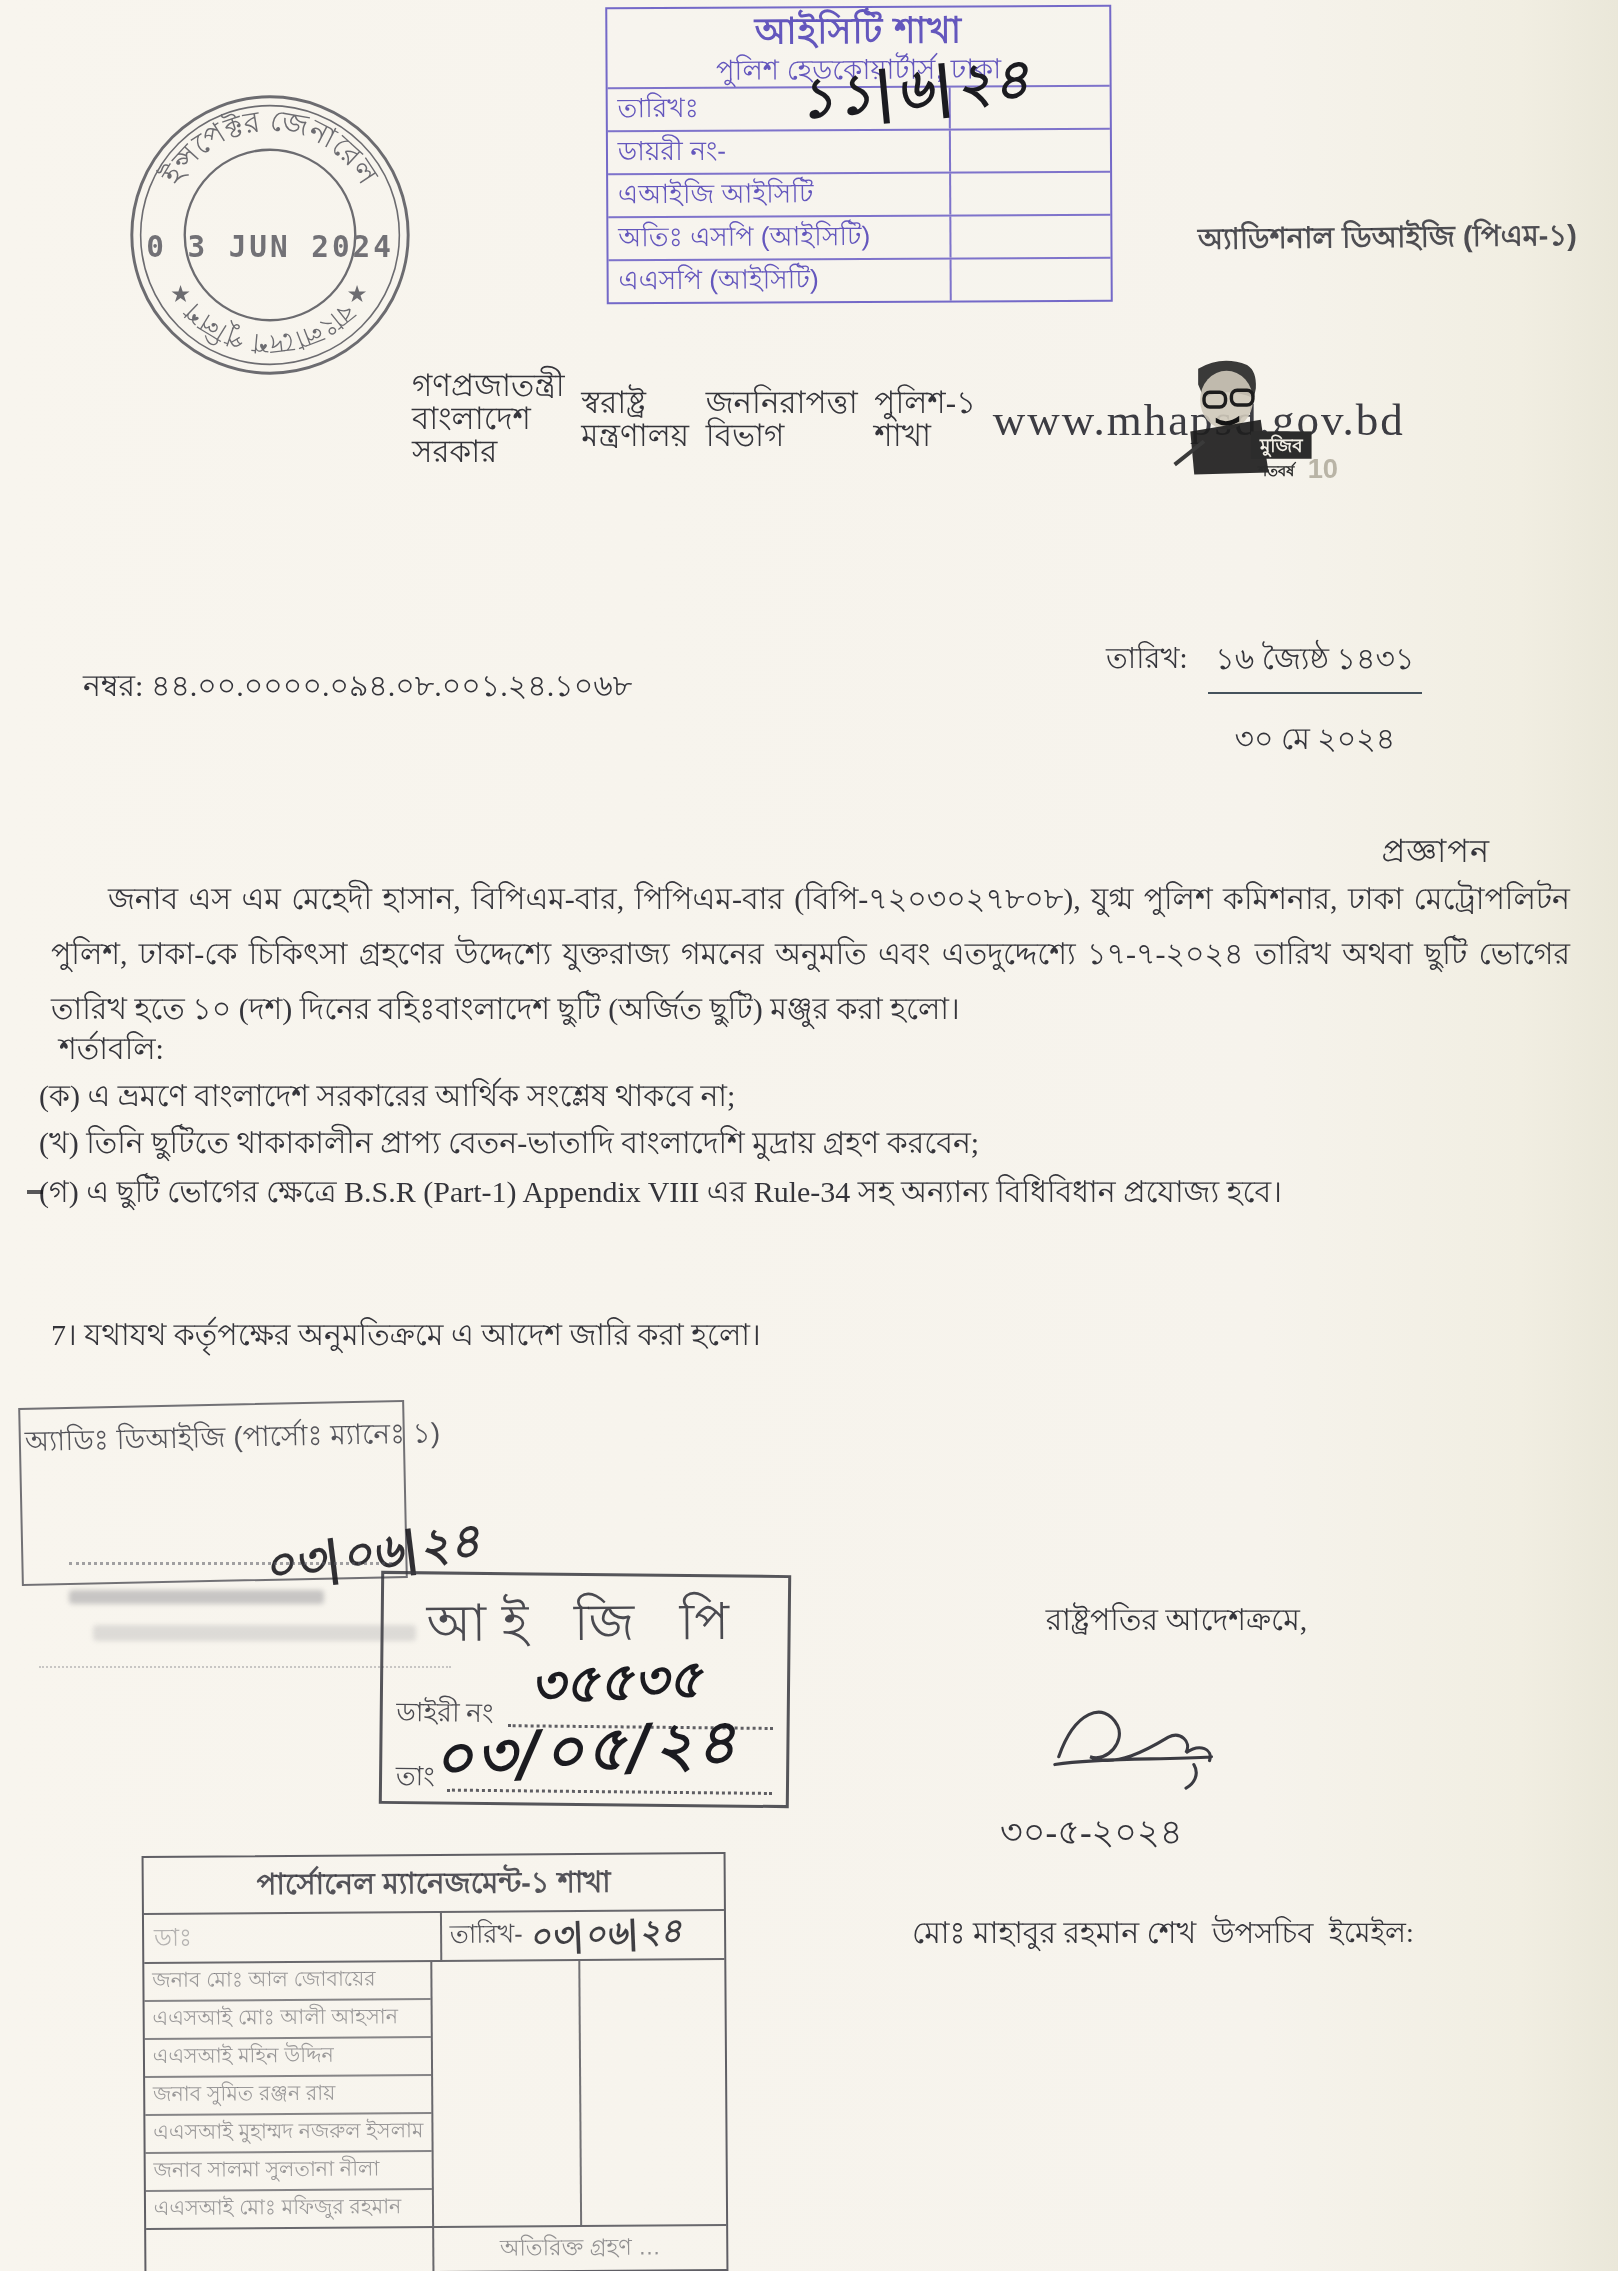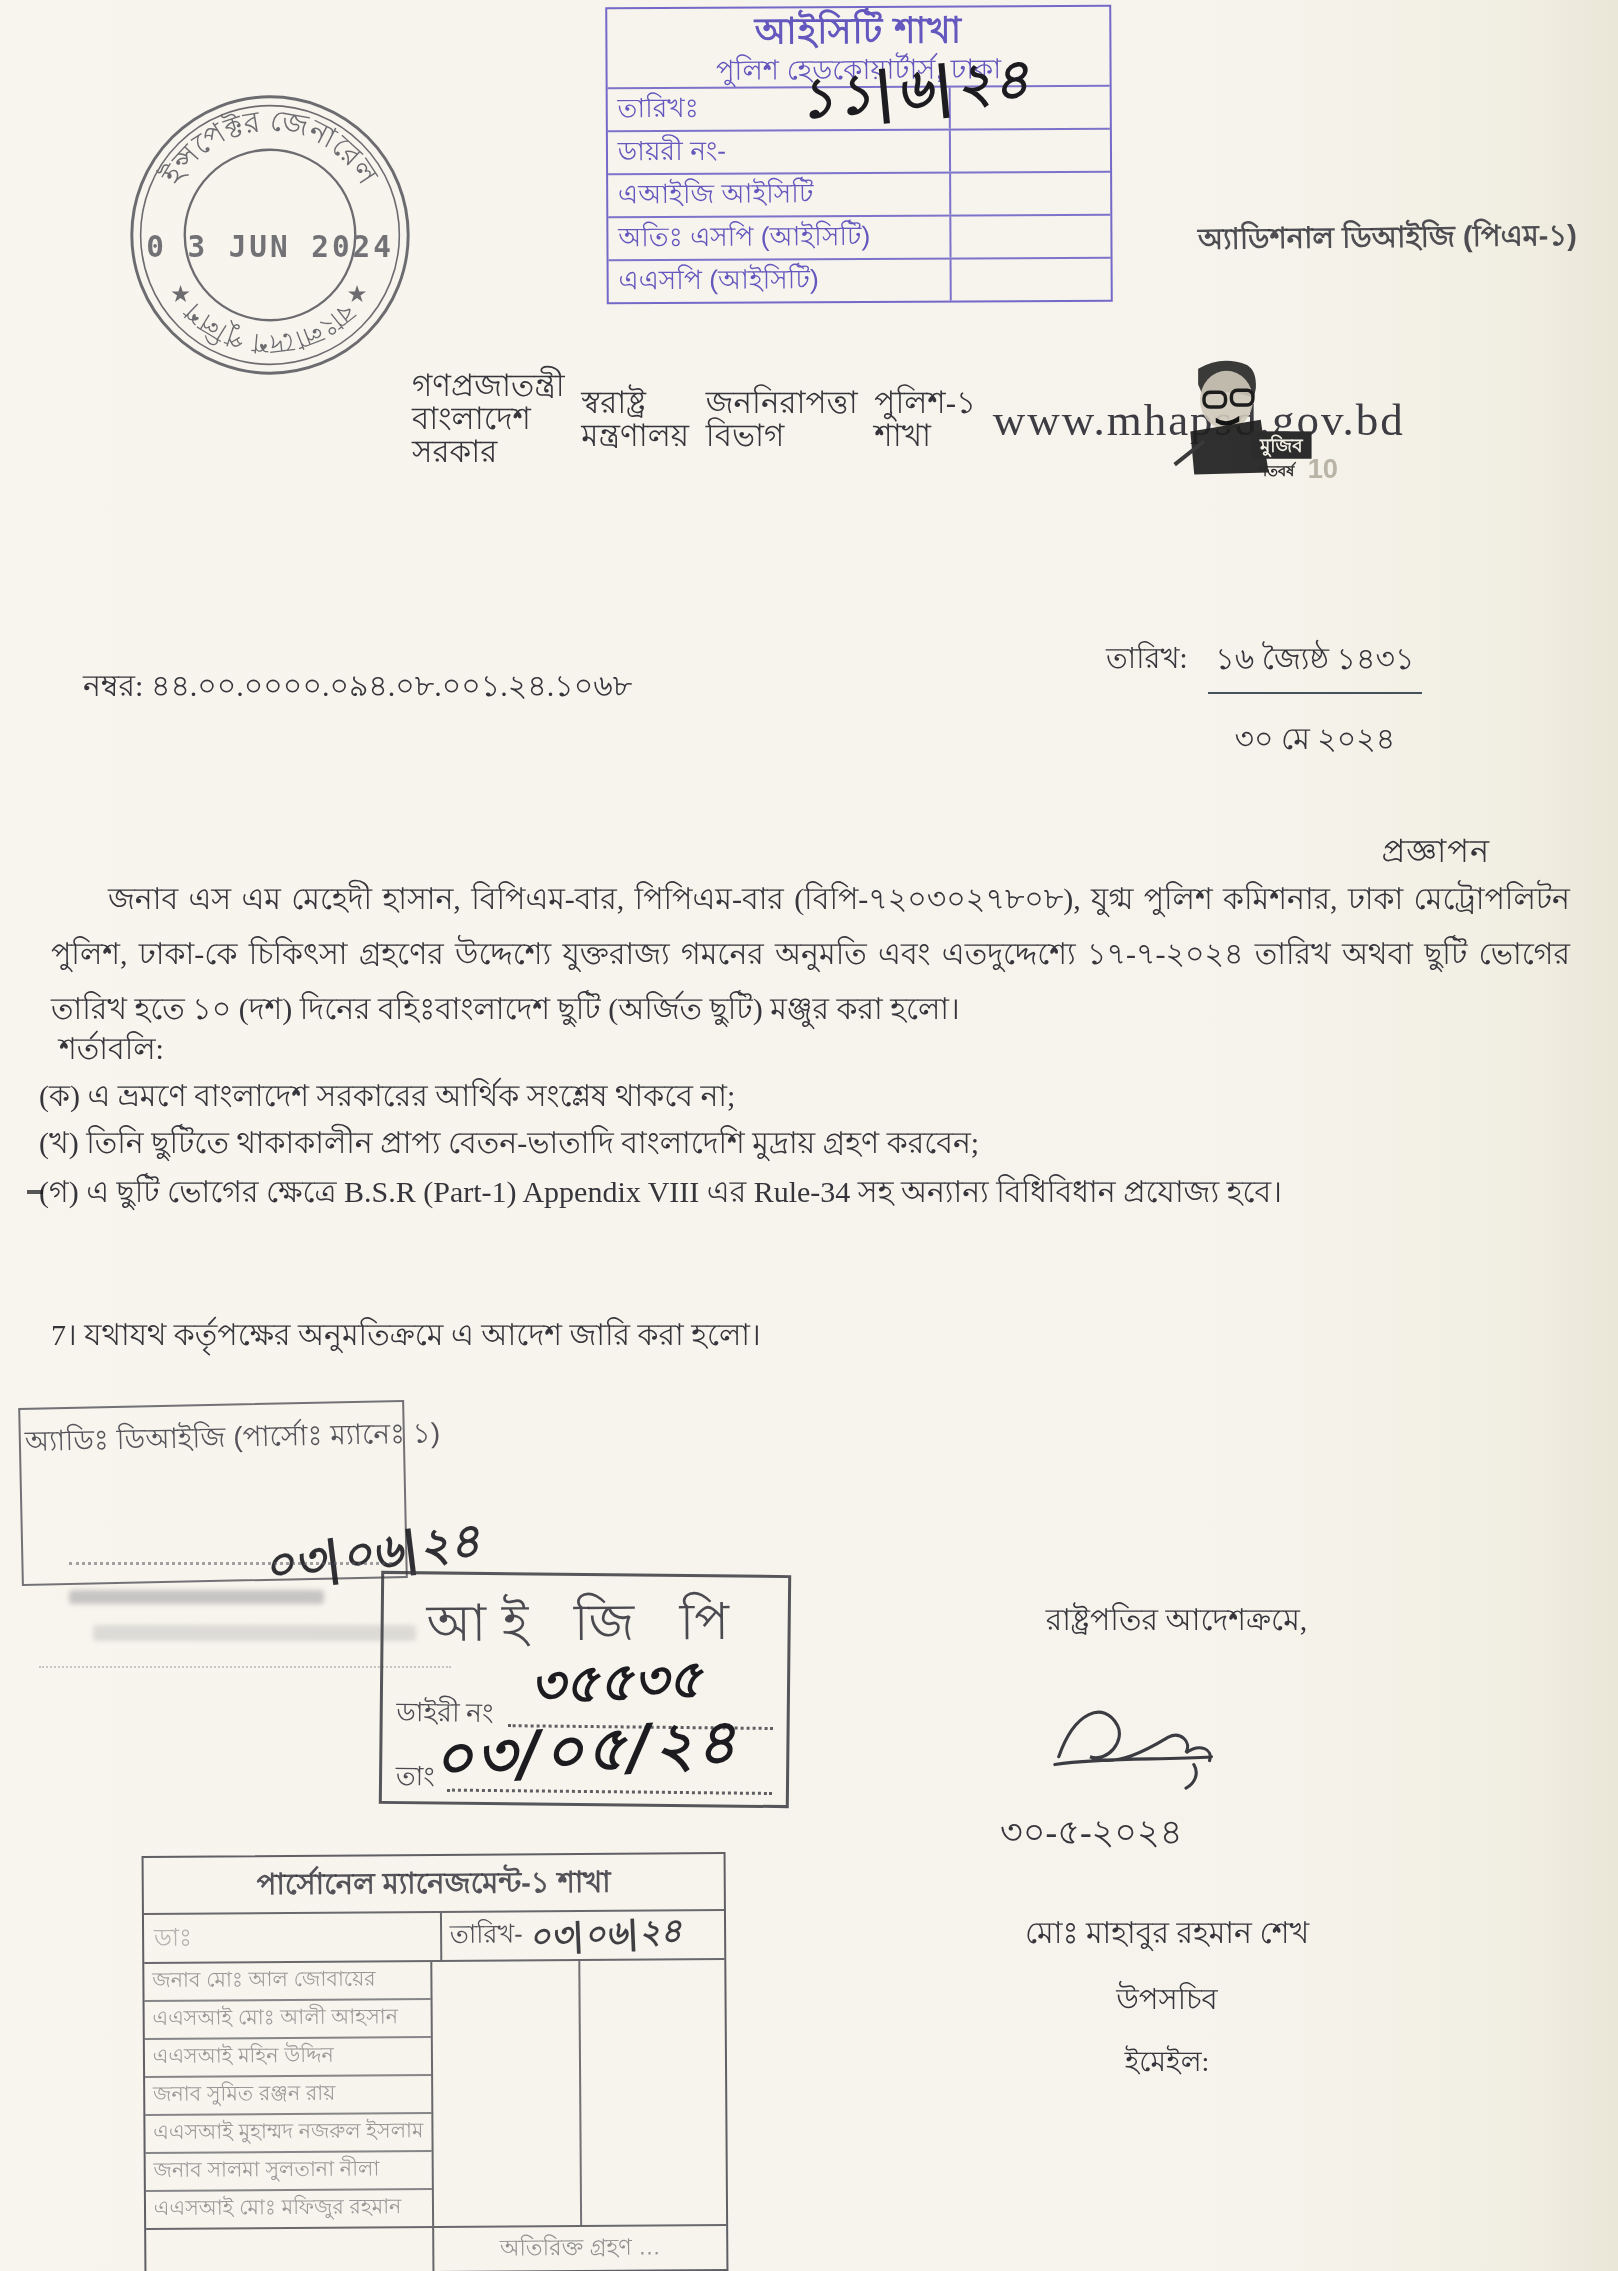--- a/index.html
+++ b/index.html
@@ -77,21 +77,21 @@
   .igp-diary-label{position:absolute;left:13.7px;top:118px;font-size:26.5px;}
   .igp-dots-a{position:absolute;left:125px;right:13.7px;top:149px;border-bottom:3.9px dotted rgba(56,56,64,.8);}
   .igp-tang{position:absolute;left:13.7px;top:182px;font-size:26.5px;}
   .igp-dots-b{position:absolute;left:65px;right:13.7px;top:214px;border-bottom:3.9px dotted rgba(56,56,64,.8);}
   .igp-date-hand{position:absolute;left:51px;top:127px;font-size:61px;transform:rotate(-4deg);letter-spacing:2.9px;}
 
   
   .order-line{left:1000px;top:1596px;width:353px;text-align:center;font-size:30px;}
   .sig{left:1047px;top:1692px;width:186px;height:103px;}
   .sig-date{left:1000px;top:1805px;width:294px;text-align:left;font-size:35px;}
-  .signer{left:912px;top:1909px;width:510px;display:flex;flex-direction:column;align-items:center;gap:15.7px;}
+  .signer{left:912px;top:1909px;width:510px;display:flex;flex-direction:row;align-items:center;gap:15.7px;}
   .signer-name{font-size:30px;}
   .signer-desig{font-size:29px;}
   .signer-email-label{font-size:28px;}
   .signer-email{font-size:40px;letter-spacing:1px;color:#3c3c42;}
 
   
   .pm{left:143px;top:1854px;width:580px;border:2.9px solid rgba(58,58,66,.8);color:rgba(55,55,63,.8);transform:rotate(-.4deg);font-family:"Liberation Sans",sans-serif;}
   .pm-title{height:55px;line-height:55px;text-align:center;font-size:29px;font-weight:bold;border-bottom:2.9px solid rgba(58,58,66,.75);color:rgba(48,48,56,.82);}
   .pm-row2{display:flex;height:47px;border-bottom:2.9px solid rgba(58,58,66,.75);}
   .pm-row2-left{width:286px;border-right:2.9px solid rgba(58,58,66,.75);font-size:24.5px;display:flex;align-items:center;padding-left:9.8px;color:rgba(70,70,78,.38);}

